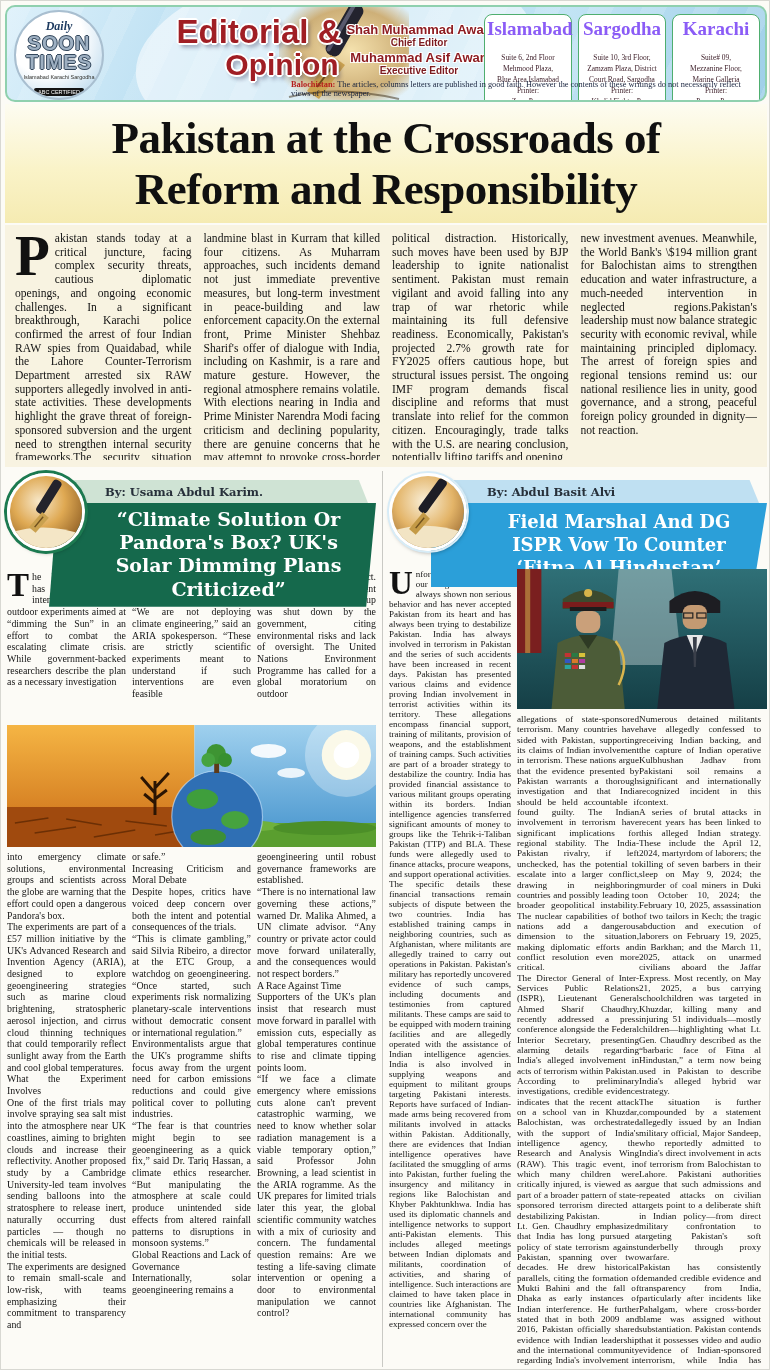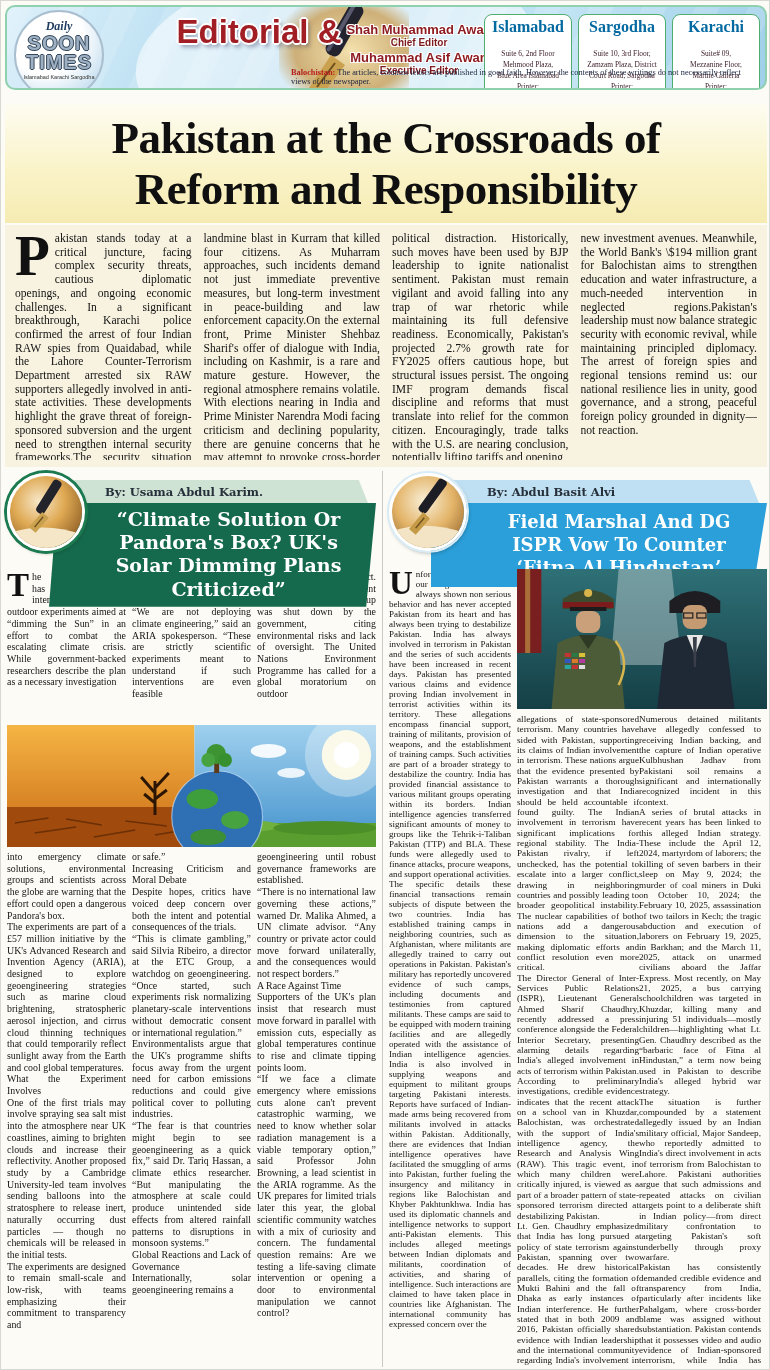--- a/index.html
+++ b/index.html
@@ -5,21 +5,21 @@
   * { margin:0; padding:0; box-sizing:border-box; }
   html,body { background:#e9e9e9; }
   .page {
     position:relative; width:770px; height:1370px; margin:0 auto;
     background:#fcfbf6; overflow:hidden;
     font-family:"Liberation Serif", serif; color:#151515;
     border:1px solid #d8d8d2;
   }
   
   .masthead {
-    position:absolute; left:4px; top:4px; width:762px; height:85px;
+    position:absolute; left:4px; top:4px; width:762px; height:97px;
     border:2px solid #8fd0ae; border-radius:10px;
     background:linear-gradient(115deg,#dcf0fa 0%,#a9d6ee 40%,#c2e4f4 70%,#9fcfe9 100%);
     overflow:hidden;
   }
   .masthead::after{
     content:""; position:absolute; inset:0;
     background:repeating-linear-gradient(115deg, rgba(255,255,255,.14) 0 22px, rgba(255,255,255,0) 22px 48px);
   }
   .swoosh {
     position:absolute; left:128px; top:-46px; width:400px; height:190px;
@@ -48,21 +48,21 @@
   .edop .l2 { font-size:30px; margin-top:-3px; padding-left:46px; }
   .pen-area { position:absolute; left:272px; top:0; width:130px; height:97px; z-index:2;
     background:radial-gradient(ellipse at 55% 45%, rgba(246,225,170,.95) 0%, rgba(202,160,88,.8) 55%, rgba(202,160,88,0) 78%); }
   .editors { position:absolute; left:338px; top:16px; width:148px; z-index:4; text-align:center;
     font-family:"Liberation Sans", sans-serif; font-weight:bold; color:#8e1d22;
     text-shadow:1px 1px 0 #fff,-1px -1px 0 #fff,1px -1px 0 #fff,-1px 1px 0 #fff; }
   .editors .name { font-size:13px; line-height:14px; }
   .editors .role { font-size:10px; line-height:11px; margin-bottom:3px; color:#7c1a1f; }
   .offices { position:absolute; right:5px; top:7px; display:flex; gap:6px; z-index:4; }
   .office { width:88px; background:#fff; border:1.5px solid #4fae6f; border-radius:8px; padding:3px 2px; text-align:center; }
-  .office .city { font-weight:bold; color:#0369a1; font-size:16px; }
+  .office .city { font-weight:bold; color:#8b5cf6; font-size:19px; }
   .office .addr { font-size:7.4px; color:#40222c; line-height:1.5; white-space:pre-line;margin-top:12px; }
   .disclaimer { position:absolute; left:284px; bottom:2px; right:6px; z-index:4; font-size:8.3px; color:#17223d; }
   .disclaimer .dlabel { color:#b51d1d; font-weight:bold; }
   
   .headline-band {
     position:absolute; left:4px; top:103px; width:762px; height:119px;
     background:linear-gradient(180deg,#fdfcf1 0%,#faf3c8 55%,#f5ebb2 100%);
     display:flex; align-items:center; justify-content:center; text-align:center;
   }
   .headline-band h1 { font-size:45px; line-height:1.13; font-weight:bold; color:#101010; letter-spacing:-0.5px; padding:0 30px; }
@@ -120,20 +120,21 @@
     <div class="swoosh"></div>
     <div class="logo">
       <div class="daily">Daily</div>
       <div class="soon">SOON</div>
       <div class="times">TIMES</div>
       <div class="cities">Islamabad  Karachi  Sargodha</div>
       <div class="abc">ABC CERTIFIED</div>
     </div>
     <div class="edop">
       <div class="l1">Editorial &amp;</div>
+      <div class="l2">Opinion</div>
     </div>
     <div class="pen-area">
       <svg viewBox="0 0 130 97" width="130" height="97">
         <rect x="58" y="-6" width="16" height="58" rx="7" transform="rotate(30 66 22)" fill="#23232e"></rect>
         <rect x="60" y="-4" width="4" height="54" rx="2" transform="rotate(30 66 22)" fill="#5a5a6e"></rect>
         <polygon points="28,84 52,48 66,58 40,92" fill="#caa14f"></polygon>
         <line x1="38" y1="80" x2="56" y2="56" stroke="#6e4f1c" stroke-width="2"></line>
         <path d="M10 90 Q60 78 120 92" stroke="#3a2a12" stroke-width="2" fill="none" opacity=".5"></path>
       </svg>
     </div>

